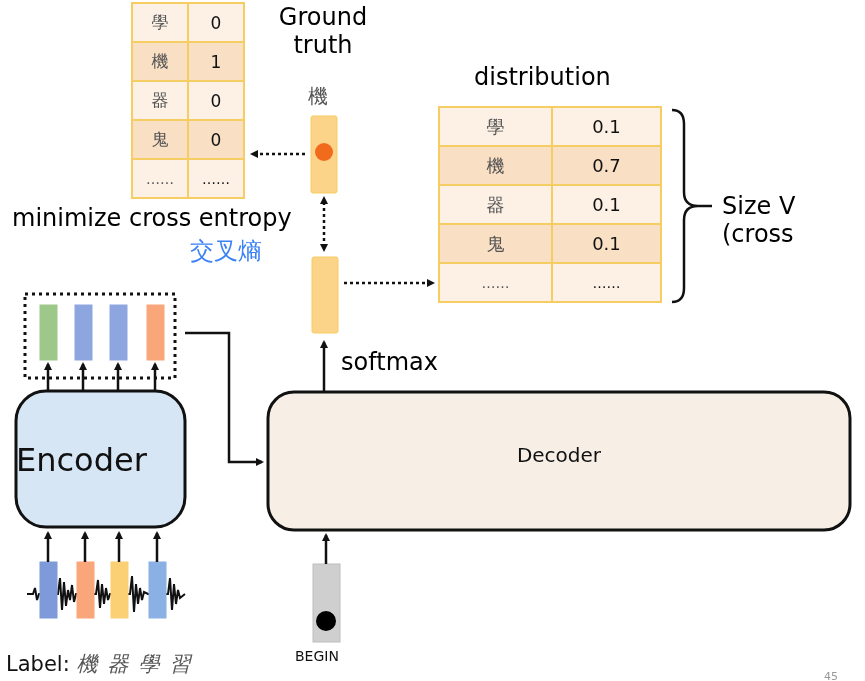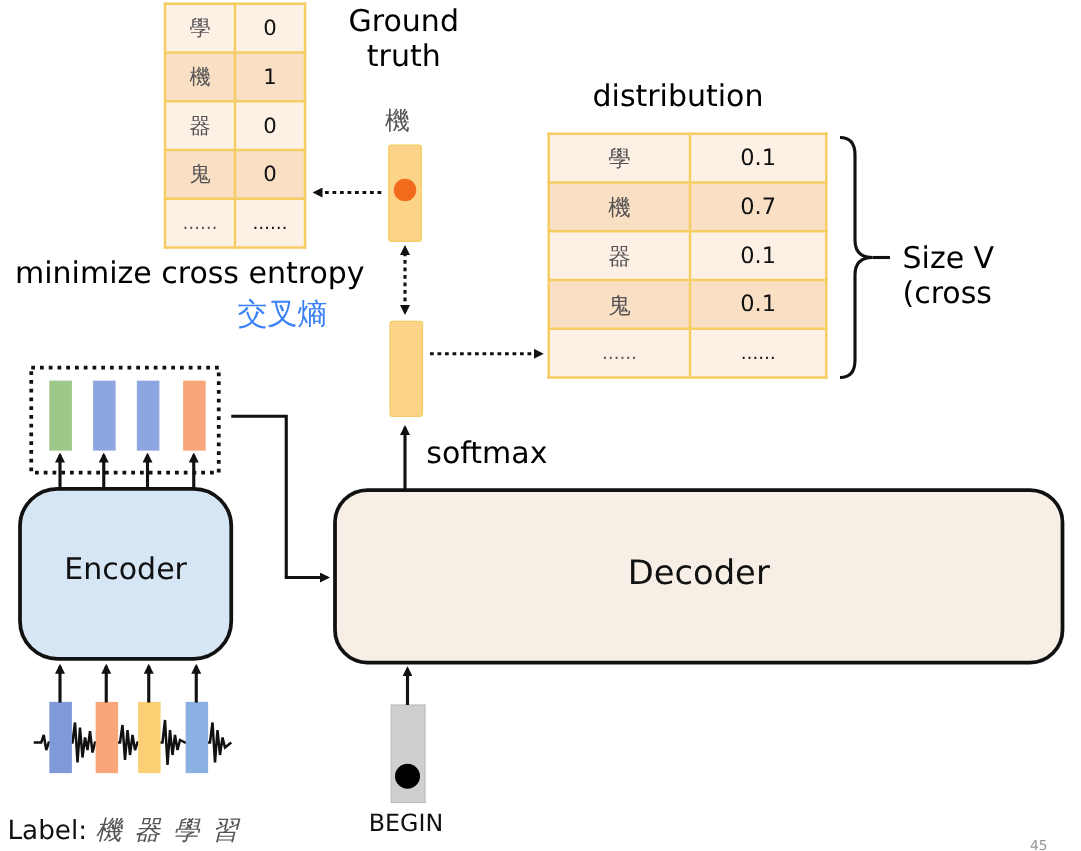--- a/index.html
+++ b/index.html
@@ -21,23 +21,23 @@
   #dist-table td.char { width: 111px; }
 
   .label-text { font-size: 24px; color: #000000; line-height: 1.15; }
   #ground-truth-title { left: 268px; top: 4px; width: 110px; text-align: center; }
   #ground-truth-char { left: 308px; top: 83px; font-size: 20px; color: #555; font-family: "DejaVu Serif", serif; }
   #dist-title { left: 474px; top: 64px; }
   #size-label { left: 722px; top: 193px; }
   #ce-label { left: 12px; top: 205px; }
   #ce-chinese { left: 170px; top: 235px; color: #ff1a1a; font-size: 24px; }
   #softmax-label { left: 341px; top: 349px; }
-  #encoder-label { left: 16px; top: 441px; width: 169px; text-align: center; font-size: 24px; }
-  #decoder-label { left: 268px; top: 443px; width: 582px; text-align: center; font-size: 27px; }
-  #begin-label { left: 295px; top: 648px; font-size: 19px; }
+  #encoder-label { left: 16px; top: 441px; width: 169px; text-align: left; font-size: 32px; }
+  #decoder-label { left: 268px; top: 443px; width: 582px; text-align: center; font-size: 20px; }
+  #begin-label { left: 295px; top: 648px; font-size: 14px; }
   #label-text { left: 6px; top: 650px; font-size: 21px; }
   #label-text .chars { font-family: "DejaVu Serif", serif; color: #555; letter-spacing: 10px; font-style: italic; }
   #page-number { left: 824px; top: 670px; font-size: 11px; color: #999; }
 </style>
 </head>
 <body>
 
 <svg id="lines" xmlns="http://www.w3.org/2000/svg">
   <defs>
     <marker id="ah" markerWidth="8" markerHeight="8" refX="6" refY="4" orient="auto" markerUnits="userSpaceOnUse">

